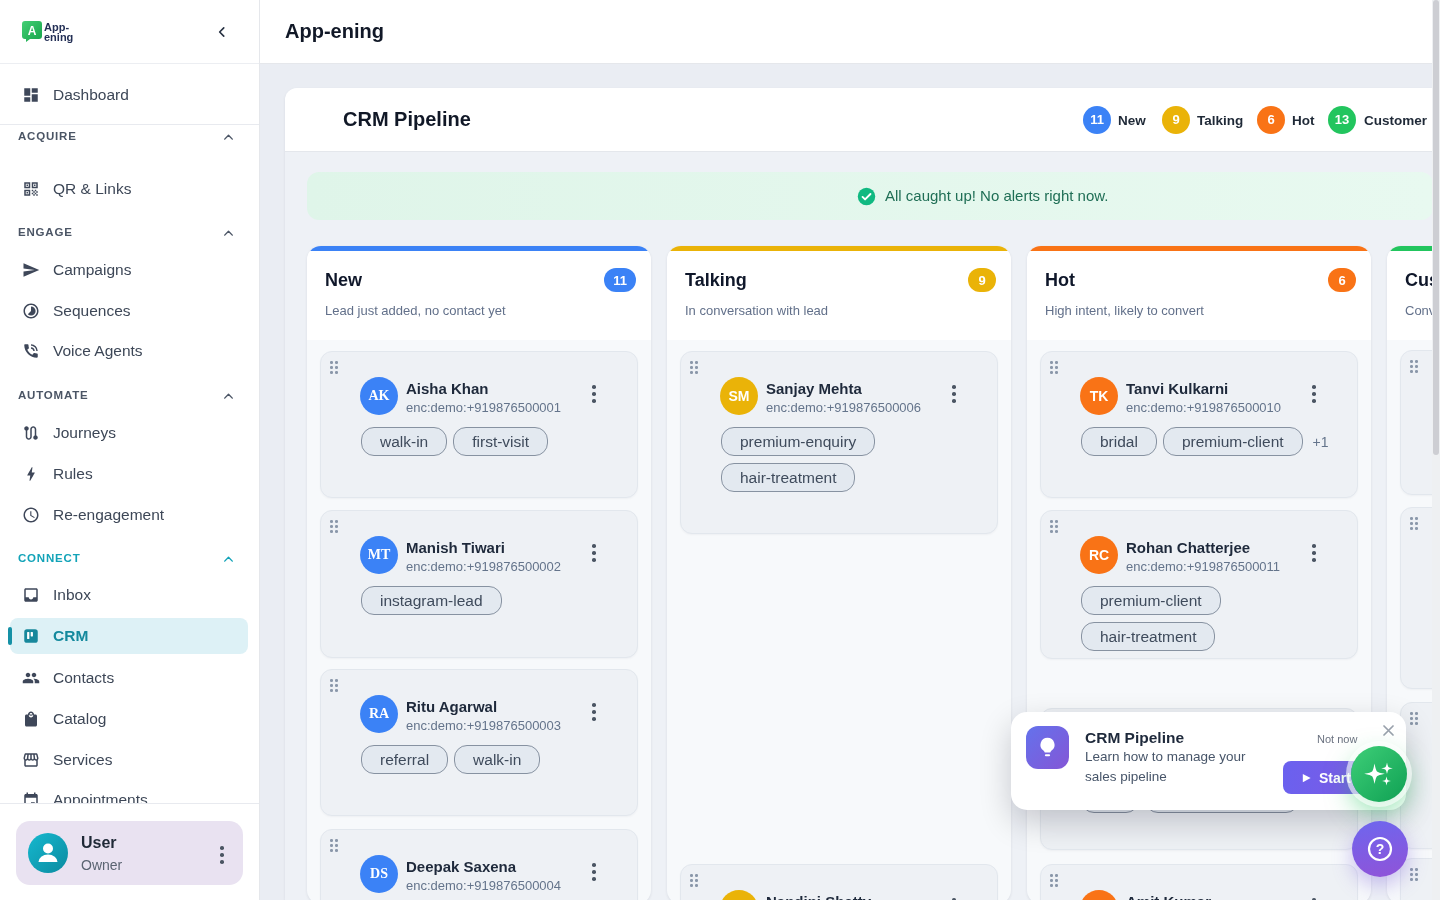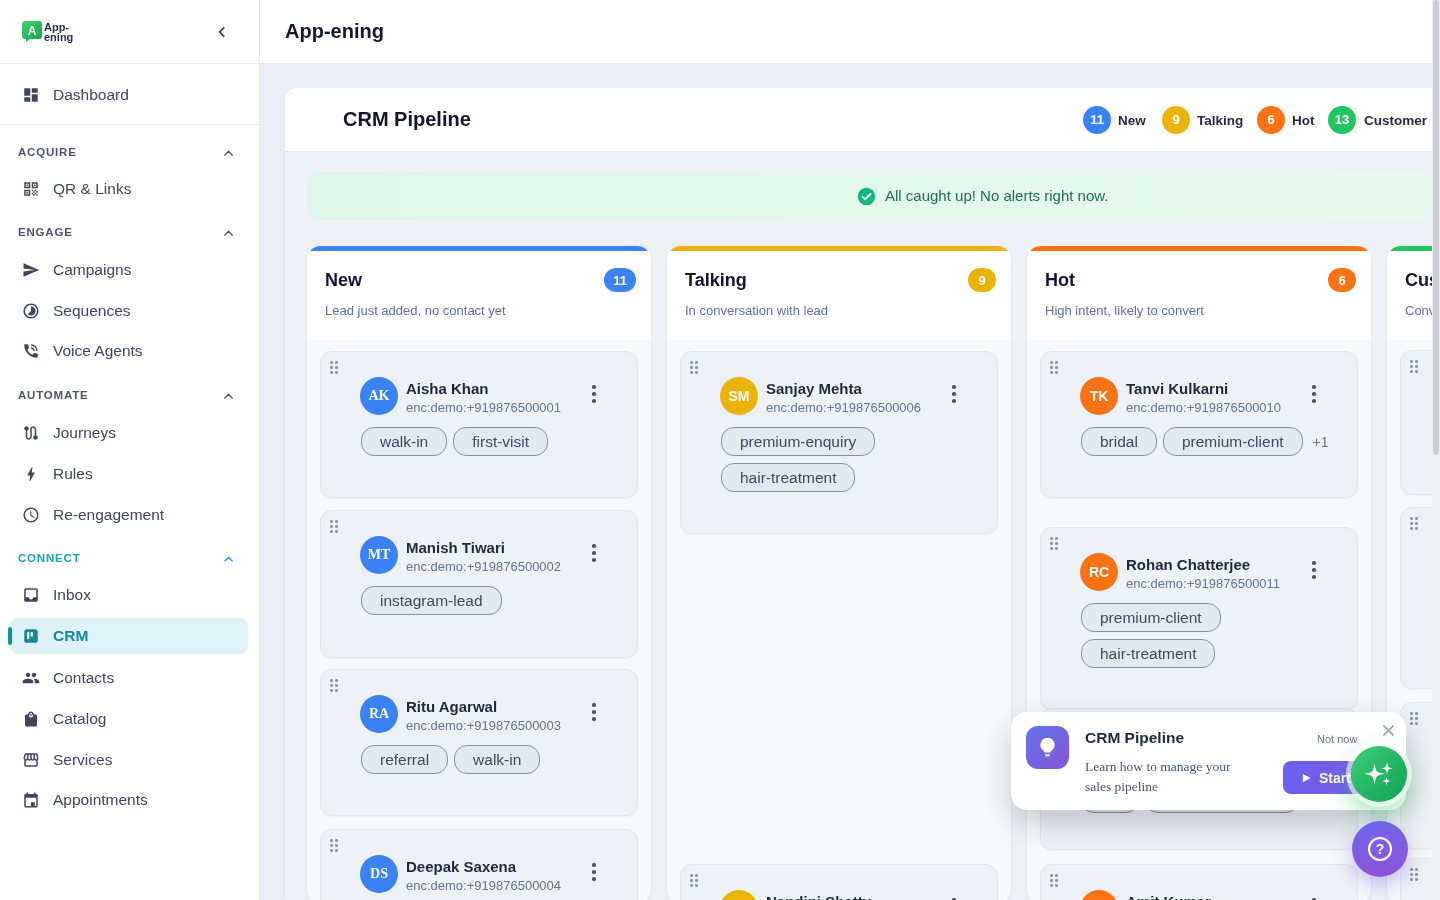--- a/index.html
+++ b/index.html
@@ -65,21 +65,21 @@
 .tag { height:29px; padding:0 18px; border:1px solid #8792a1; background:#e3e9f0; border-radius:13px; font-size:15.5px; color:#3f4b5c; display:flex; align-items:center; white-space:nowrap; }
 .plus1 { font-size:14px; color:#64748b; margin-left:4px; }
 
 
 .av-blue { background:#3b82f6;font-family:Liberation Serif, serif; } .av-yellow { background:#eab308; } .av-orange { background:#f97316; }
 
 
 .popup { position:absolute; left:1011px; top:712px; width:395px; height:98px; background:#fff; border-radius:16px; box-shadow:0 12px 32px rgba(2,6,23,.20); z-index:20; }
 .pop-ico { position:absolute; left:15px; top:14px; width:43px; height:43px; border-radius:12px; background:linear-gradient(135deg,#6472ec,#8456d6); display:flex; align-items:center; justify-content:center; }
 .pop-title { position:absolute; left:74px; top:17px; font-size:15.5px; font-weight:bold; color:#1e293b; }
-.pop-body { position:absolute; left:74px; top:45px; font-size:13.5px; color:#475569; line-height:20px;font-family:Liberation Serif, serif; }
+.pop-body { position:absolute; left:74px; top:35px; font-size:13.5px; color:#475569; line-height:20px; }
 .pop-notnow { position:absolute; left:306px; top:21px; font-size:11px; color:#6b7280; }
 .pop-start { position:absolute; left:272px; top:49px; width:103px; height:33px; border-radius:8px; background:linear-gradient(100deg,#6a61ef,#8158e2); color:#fff; font-size:14px; font-weight:600; display:flex; align-items:center; padding-left:18px; overflow:hidden; white-space:nowrap; }
 .fab { position:absolute; width:56px; height:56px; border-radius:50%; z-index:30; display:flex; align-items:center; justify-content:center; }
 .fab-green { left:1351px; top:746px; background:linear-gradient(135deg,#3ecf78,#0fa053); box-shadow:0 0 0 5px rgba(255,255,255,.6), 0 10px 26px rgba(34,197,94,.5); }
 .fab-help { left:1352px; top:821px; background:linear-gradient(170deg,#6e66ee,#9053d8); box-shadow:0 8px 20px rgba(109,79,214,.35); }
 .scrollbar { position:absolute; left:1432px; top:0; width:8px; height:900px; background:#eef0f2; z-index:50; }
 .scrollthumb { position:absolute; left:1px; top:0; width:6px; height:455px; background:#cdced3; border-radius:3px; }
 </style>
 </head>
 <body>
@@ -109,21 +109,21 @@
     <div class="nav" id="nav">
         <div class="active-item"></div>
         <div class="active-notch"></div>
         <div class="nav-item" style="top:75px">
           <svg class="nico" viewBox="0 0 24 24">
             <path fill="#3e4759" d="M3 13h8V3H3v10zm0 8h8v-6H3v6zm10 0h8V11h-8v10zm0-18v6h8V3h-8z"></path>
           </svg>
           <span class="nlabel" style="">Dashboard</span>
         </div>
         <div class="divider" style="top:124px"></div>
-        <div class="nav-sec" style="top:134px">
+        <div class="nav-sec" style="top:118px">
           <span class="slabel">ACQUIRE</span>
           <span class="schev"><svg width="13" height="13" viewBox="0 0 24 24" fill="none" stroke="#4b5565" stroke-width="2.6" stroke-linecap="round" stroke-linejoin="round">
               <polyline points="5,15 12,8 19,15"></polyline>
             </svg></span>
         </div>
         <div class="nav-item" style="top:169px">
           <svg class="nico" viewBox="0 0 24 24">
             <g fill="#3e4759">
               <path d="M3 3h8v8H3zM5 5v4h4V5zM6 6h2v2H6z"></path>
               <path d="M13 3h8v8h-8zM15 5v4h4V5zM16 6h2v2h-2z"></path>
@@ -224,20 +224,35 @@
           </svg>
           <span class="nlabel" style="">Services</span>
         </div>
         <div class="nav-item" style="top:780px">
           <svg class="nico" viewBox="0 0 24 24">
             <path fill="#3e4759" d="M19 4h-1V2h-2v2H8V2H6v2H5c-1.11 0-1.99.9-1.99 2L3 20a2 2 0 0 0 2 2h14c1.1 0 2-.9 2-2V6c0-1.1-.9-2-2-2zm0 16H5V9h14v11zm-7-5h5v5h-5z"></path>
           </svg>
           <span class="nlabel" style="">Appointments</span>
         </div>
       </div>
+    <div class="sb-foot">
+      <div class="user-card">
+        <div class="user-av">
+          <svg width="40" height="40" viewBox="0 0 40 40">
+              <circle cx="20" cy="15.5" r="5" fill="#fff"></circle>
+              <path d="M10.5 29 a9.5 7.5 0 0 1 19 0 z" fill="#fff"></path>
+            </svg>
+        </div>
+        <div class="user-name">User</div>
+        <div class="user-role">Owner</div>
+        <div class="kebab" style="left:204px; top:25px;">
+            <i></i>
+          </div>
+      </div>
+    </div>
   </div>
 
   <div class="topbar">
       <h1>App-ening</h1>
     </div>
 
   <div class="content"></div>
   <div class="pipecard">
     <div class="pipehead"></div>
     <h2 style="position:absolute; left:58px; top:20px; font-size:20px; font-weight:bold; color:#111827;">CRM Pipeline</h2>
@@ -406,21 +421,21 @@
             <div class="cphone">enc:demo:+919876500010</div>
             <div class="kebab ckebab">
               <i></i>
             </div>
             <div class="tags" style="top:75px">
               <span class="tag">bridal</span>
               <span class="tag">premium-client</span>
               <span class="plus1">+1</span>
             </div>
           </div>
-          <div class="card" style="top:281px;height:183px">
+          <div class="card" style="top:264px;height:149px">
             <div class="dots">
               <b style="left:0px;top:0px"></b>
               <b style="left:5px;top:0px"></b>
               <b style="left:0px;top:5px"></b>
               <b style="left:5px;top:5px"></b>
               <b style="left:0px;top:10px"></b>
               <b style="left:5px;top:10px"></b>
             </div>
             <div class="av av-orange">RC</div>
             <div class="cname">Rohan Chatterjee</div>

